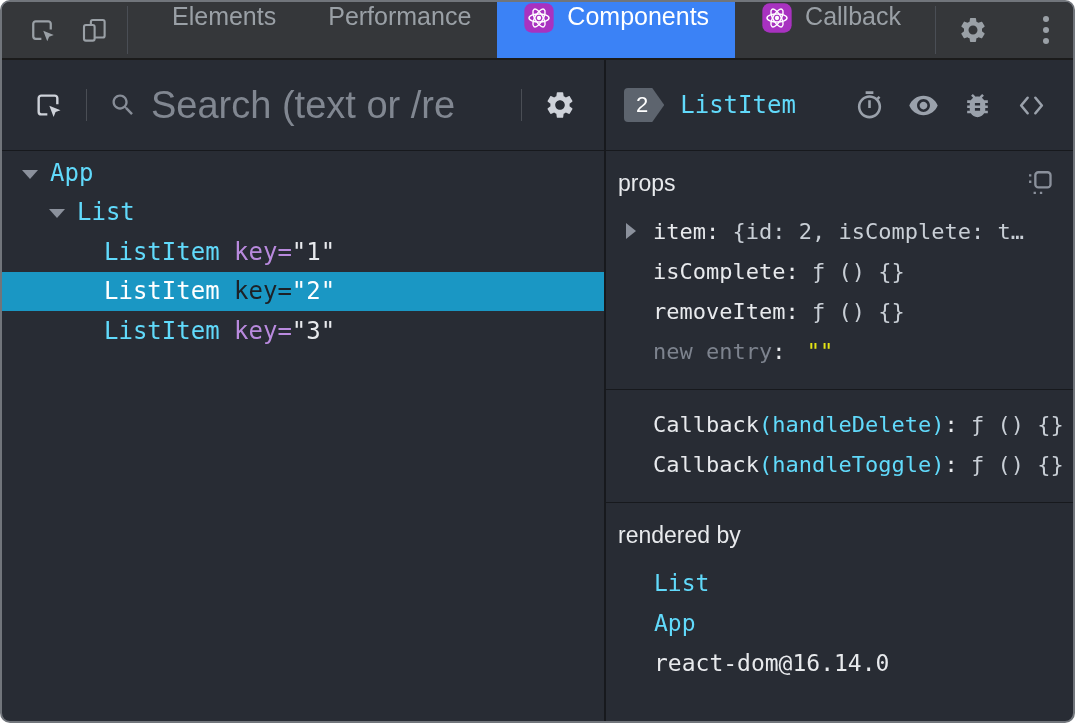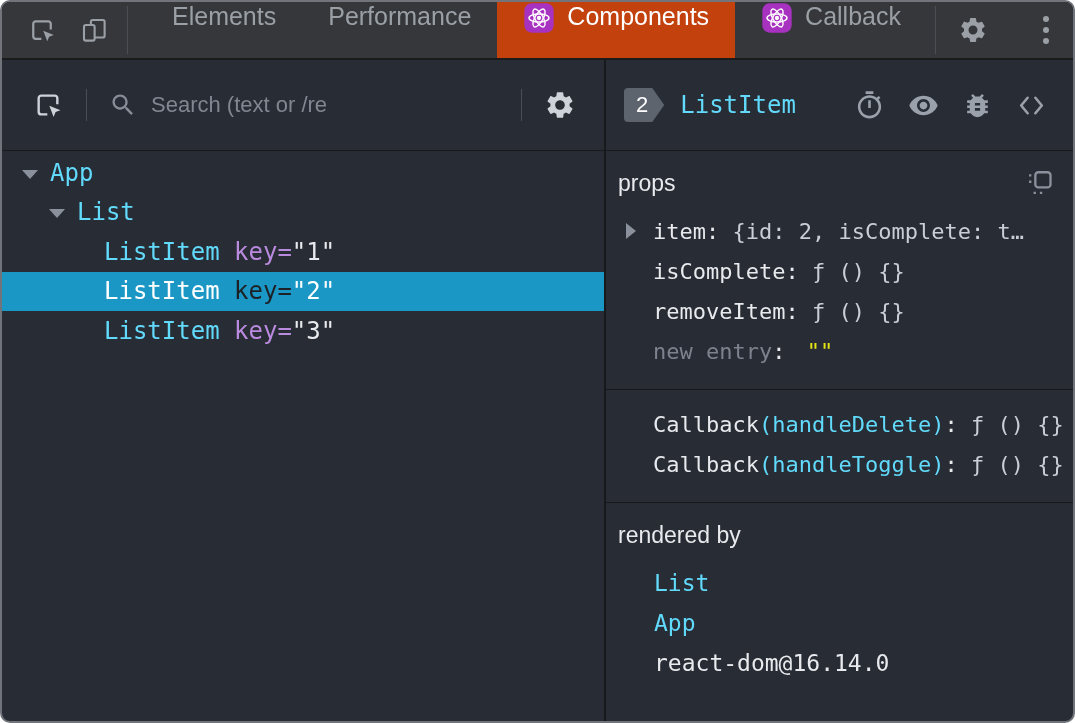--- a/index.html
+++ b/index.html
@@ -45,21 +45,21 @@
   .tabbar .tb-icon svg{ width:30px; height:30px; }
   .icon-inspect{ margin-left:25px; }
   .icon-device{ margin-left:22px; }
   .vsep{ width:1px; height:32px; background:var(--sep); margin:0 18px; flex:0 0 auto; }
   .vsep.tall{ height:48px; }
   .tab{
     height:100%; display:flex; align-items:flex-start; gap:12px;
     padding:0 26px; color:var(--tab-text); font-size:25px; cursor:pointer;
     flex:0 0 auto;
   }
-  .tab.active{ background:#c2410c; color:#fff; }
+  .tab.active{ background:#3b82f6; color:#fff; }
   .react-icon{ width:32px; height:32px; display:block; }
   .kebab{ display:flex; flex-direction:column; gap:5px; margin:0 24px 0 8px; cursor:pointer; }
   .kebab i{ width:6px; height:6px; border-radius:50%; background:var(--tab-text); }
   .gear-tab{ margin-left:4px; }
   .spacer{ flex:1; }
 
   
   .main{ flex:1; display:flex; min-height:0; }
   .left{ width:604px; flex:0 0 604px; border-right:2px solid var(--divider); display:flex; flex-direction:column; }
   .right{ flex:1; display:flex; flex-direction:column; min-width:0; }
@@ -69,21 +69,21 @@
     height:91px; flex:0 0 91px; border-bottom:1px solid var(--divider);
     display:flex; align-items:center;
   }
   .left-toolbar .lt-inspect{ color:var(--icon-bright); margin-left:30px; width:32px; height:32px; cursor:pointer; }
   .left-toolbar .lt-inspect svg{ width:32px; height:32px; }
   .left-toolbar .vsep{ margin:0 22px; }
   .search-glass{ color:#878d97; width:28px; height:28px; margin-right:14px; flex:0 0 auto; }
   .search-glass svg{ width:28px; height:28px; }
   .search-input{
     flex:1; background:transparent; border:none; outline:none;
-    font-family:var(--sans); font-size:22px; color:var(--white-text); min-width:0;
+    font-family:var(--sans); font-size:38px; color:var(--white-text); min-width:0;
   }
   .search-input::placeholder{ color:#818791; }
   .lt-gear{ color:var(--icon-bright); width:32px; height:32px; margin:0 28px 0 0; cursor:pointer; }
   .lt-gear svg{ width:32px; height:32px; }
 
   
   .tree{ padding-top:2px; font-family:var(--mono); font-size:24px; }
   .tree-row{
     height:39.5px; display:flex; align-items:center; white-space:pre;
     cursor:pointer; color:var(--cyan);

